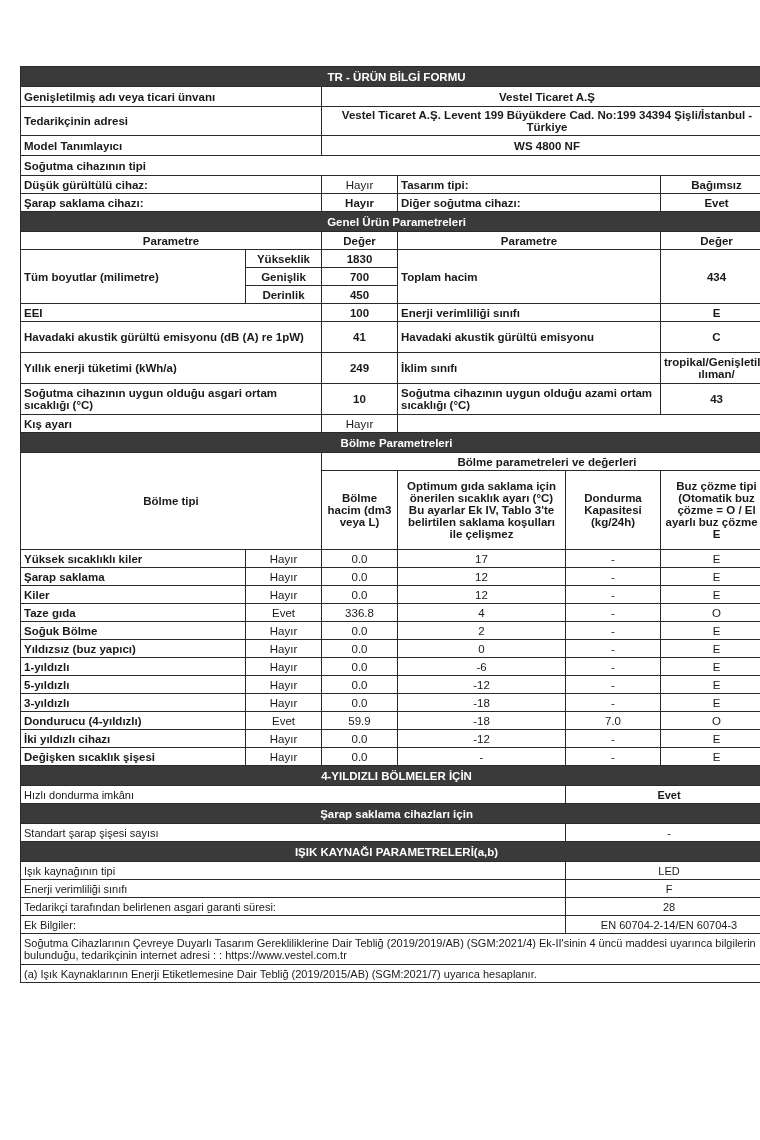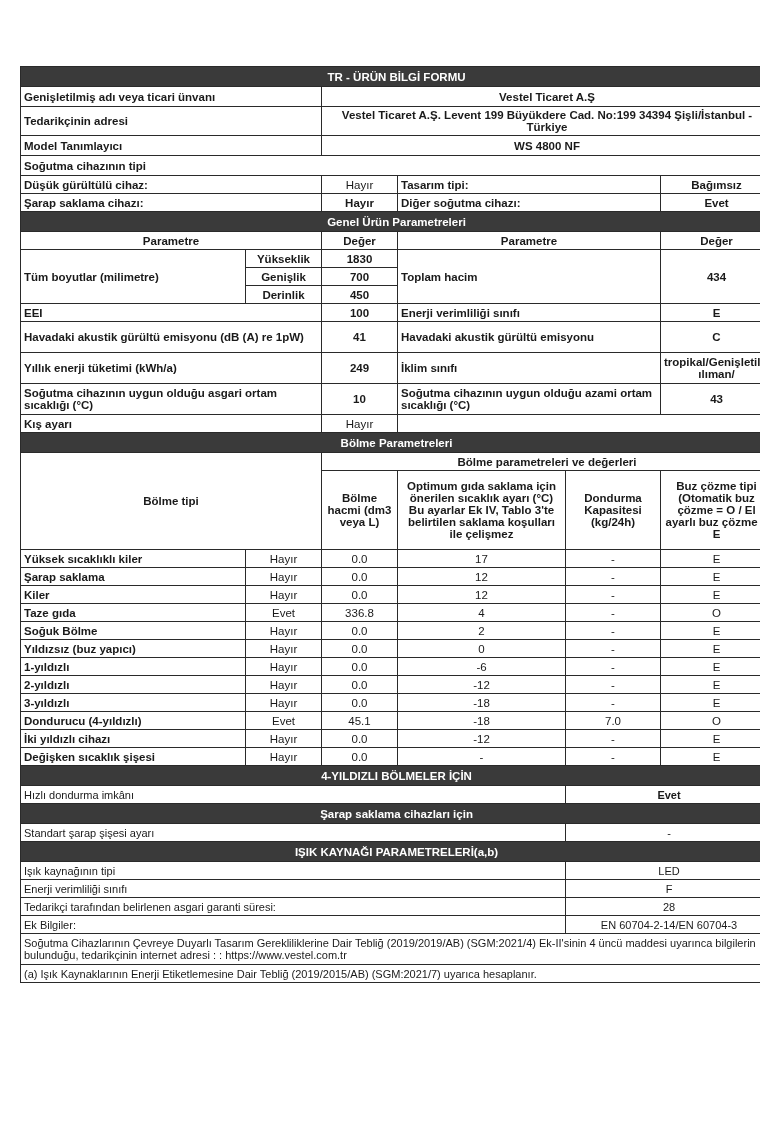--- a/index.html
+++ b/index.html
@@ -116,21 +116,21 @@
   </tr>
 
   <tr class="hdr">
           <td colspan="6">Bölme Parametreleri</td>
         </tr>
   <tr class="r18">
     <td colspan="2" rowspan="2" class="b c">Bölme tipi</td>
     <td colspan="4" class="b c">Bölme parametreleri ve değerleri</td>
   </tr>
   <tr>
-    <td class="b c" style="height:78px">Bölme hacmi (dm3 veya L)</td>
+    <td class="b c" style="height:78px">Bölme hacim (dm3 veya L)</td>
     <td class="b c">Optimum gıda saklama için önerilen sıcaklık ayarı (°C) Bu ayarlar Ek IV, Tablo 3'te belirtilen saklama koşulları ile çelişmez</td>
     <td class="b c">Dondurma Kapasitesi (kg/24h)</td>
     <td class="b c">Buz çözme tipi (Otomatik buz çözme = O / El ayarlı buz çözme = E</td>
   </tr>
   </tbody>
       <tbody id="comp-body">
         <tr class="r18">
           <td class="b">Yüksek sıcaklıklı kiler</td>
           <td class="c">Hayır</td>
           <td class="c">0.0</td>
@@ -180,39 +180,39 @@
         </tr>
         <tr class="r18">
           <td class="b">1-yıldızlı</td>
           <td class="c">Hayır</td>
           <td class="c">0.0</td>
           <td class="c">-6</td>
           <td class="c">-</td>
           <td class="c">E</td>
         </tr>
         <tr class="r18">
-          <td class="b">2-yıldızlı</td>
+          <td class="b">5-yıldızlı</td>
           <td class="c">Hayır</td>
           <td class="c">0.0</td>
           <td class="c">-12</td>
           <td class="c">-</td>
           <td class="c">E</td>
         </tr>
         <tr class="r18">
           <td class="b">3-yıldızlı</td>
           <td class="c">Hayır</td>
           <td class="c">0.0</td>
           <td class="c">-18</td>
           <td class="c">-</td>
           <td class="c">E</td>
         </tr>
         <tr class="r18">
           <td class="b">Dondurucu (4-yıldızlı)</td>
           <td class="c">Evet</td>
-          <td class="c">45.1</td>
+          <td class="c">59.9</td>
           <td class="c">-18</td>
           <td class="c">7.0</td>
           <td class="c">O</td>
         </tr>
         <tr class="r18">
           <td class="b">İki yıldızlı cihazı</td>
           <td class="c">Hayır</td>
           <td class="c">0.0</td>
           <td class="c">-12</td>
           <td class="c">-</td>
@@ -234,21 +234,21 @@
         </tr>
   <tr class="r18 thin">
     <td colspan="4">Hızlı dondurma imkânı</td>
     <td colspan="2" class="b c">Evet</td>
   </tr>
 
   <tr class="hdr">
           <td colspan="6">Şarap saklama cihazları için</td>
         </tr>
   <tr class="r18 thin">
-    <td colspan="4">Standart şarap şişesi ayarı</td>
+    <td colspan="4">Standart şarap şişesi sayısı</td>
     <td colspan="2" class="c">-</td>
   </tr>
 
   <tr class="hdr">
           <td colspan="6">IŞIK KAYNAĞI PARAMETRELERİ(a,b)</td>
         </tr>
   <tr class="r18 thin">
     <td colspan="4">Işık kaynağının tipi</td>
     <td colspan="2" class="c">LED</td>
   </tr>

